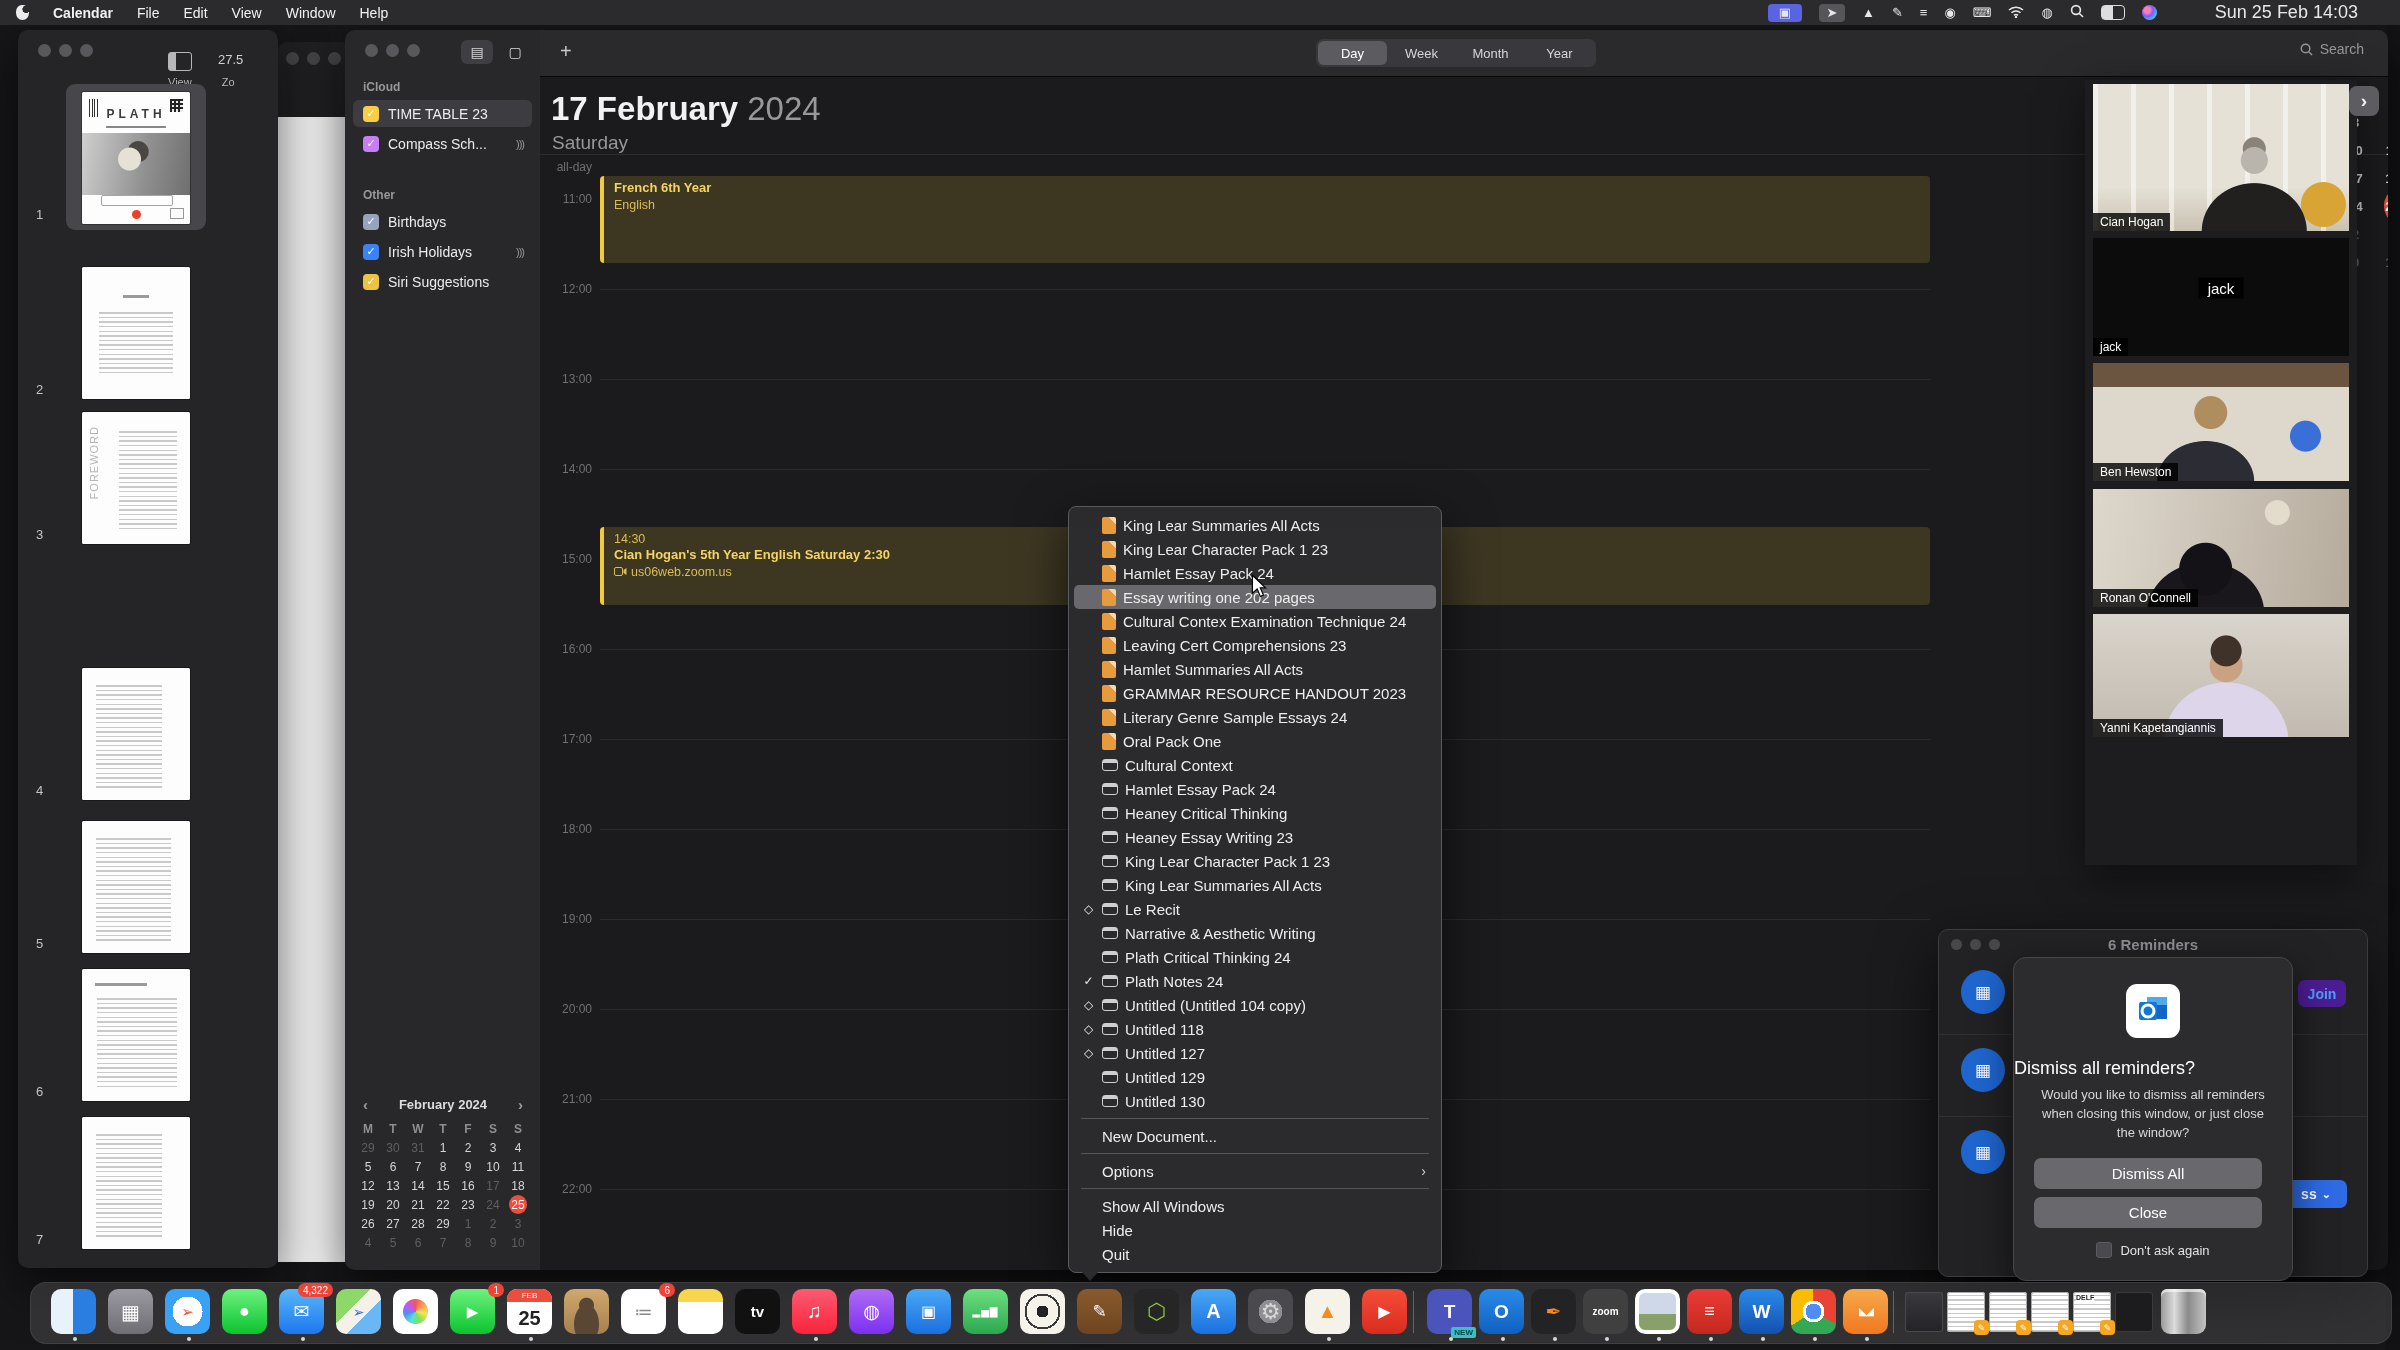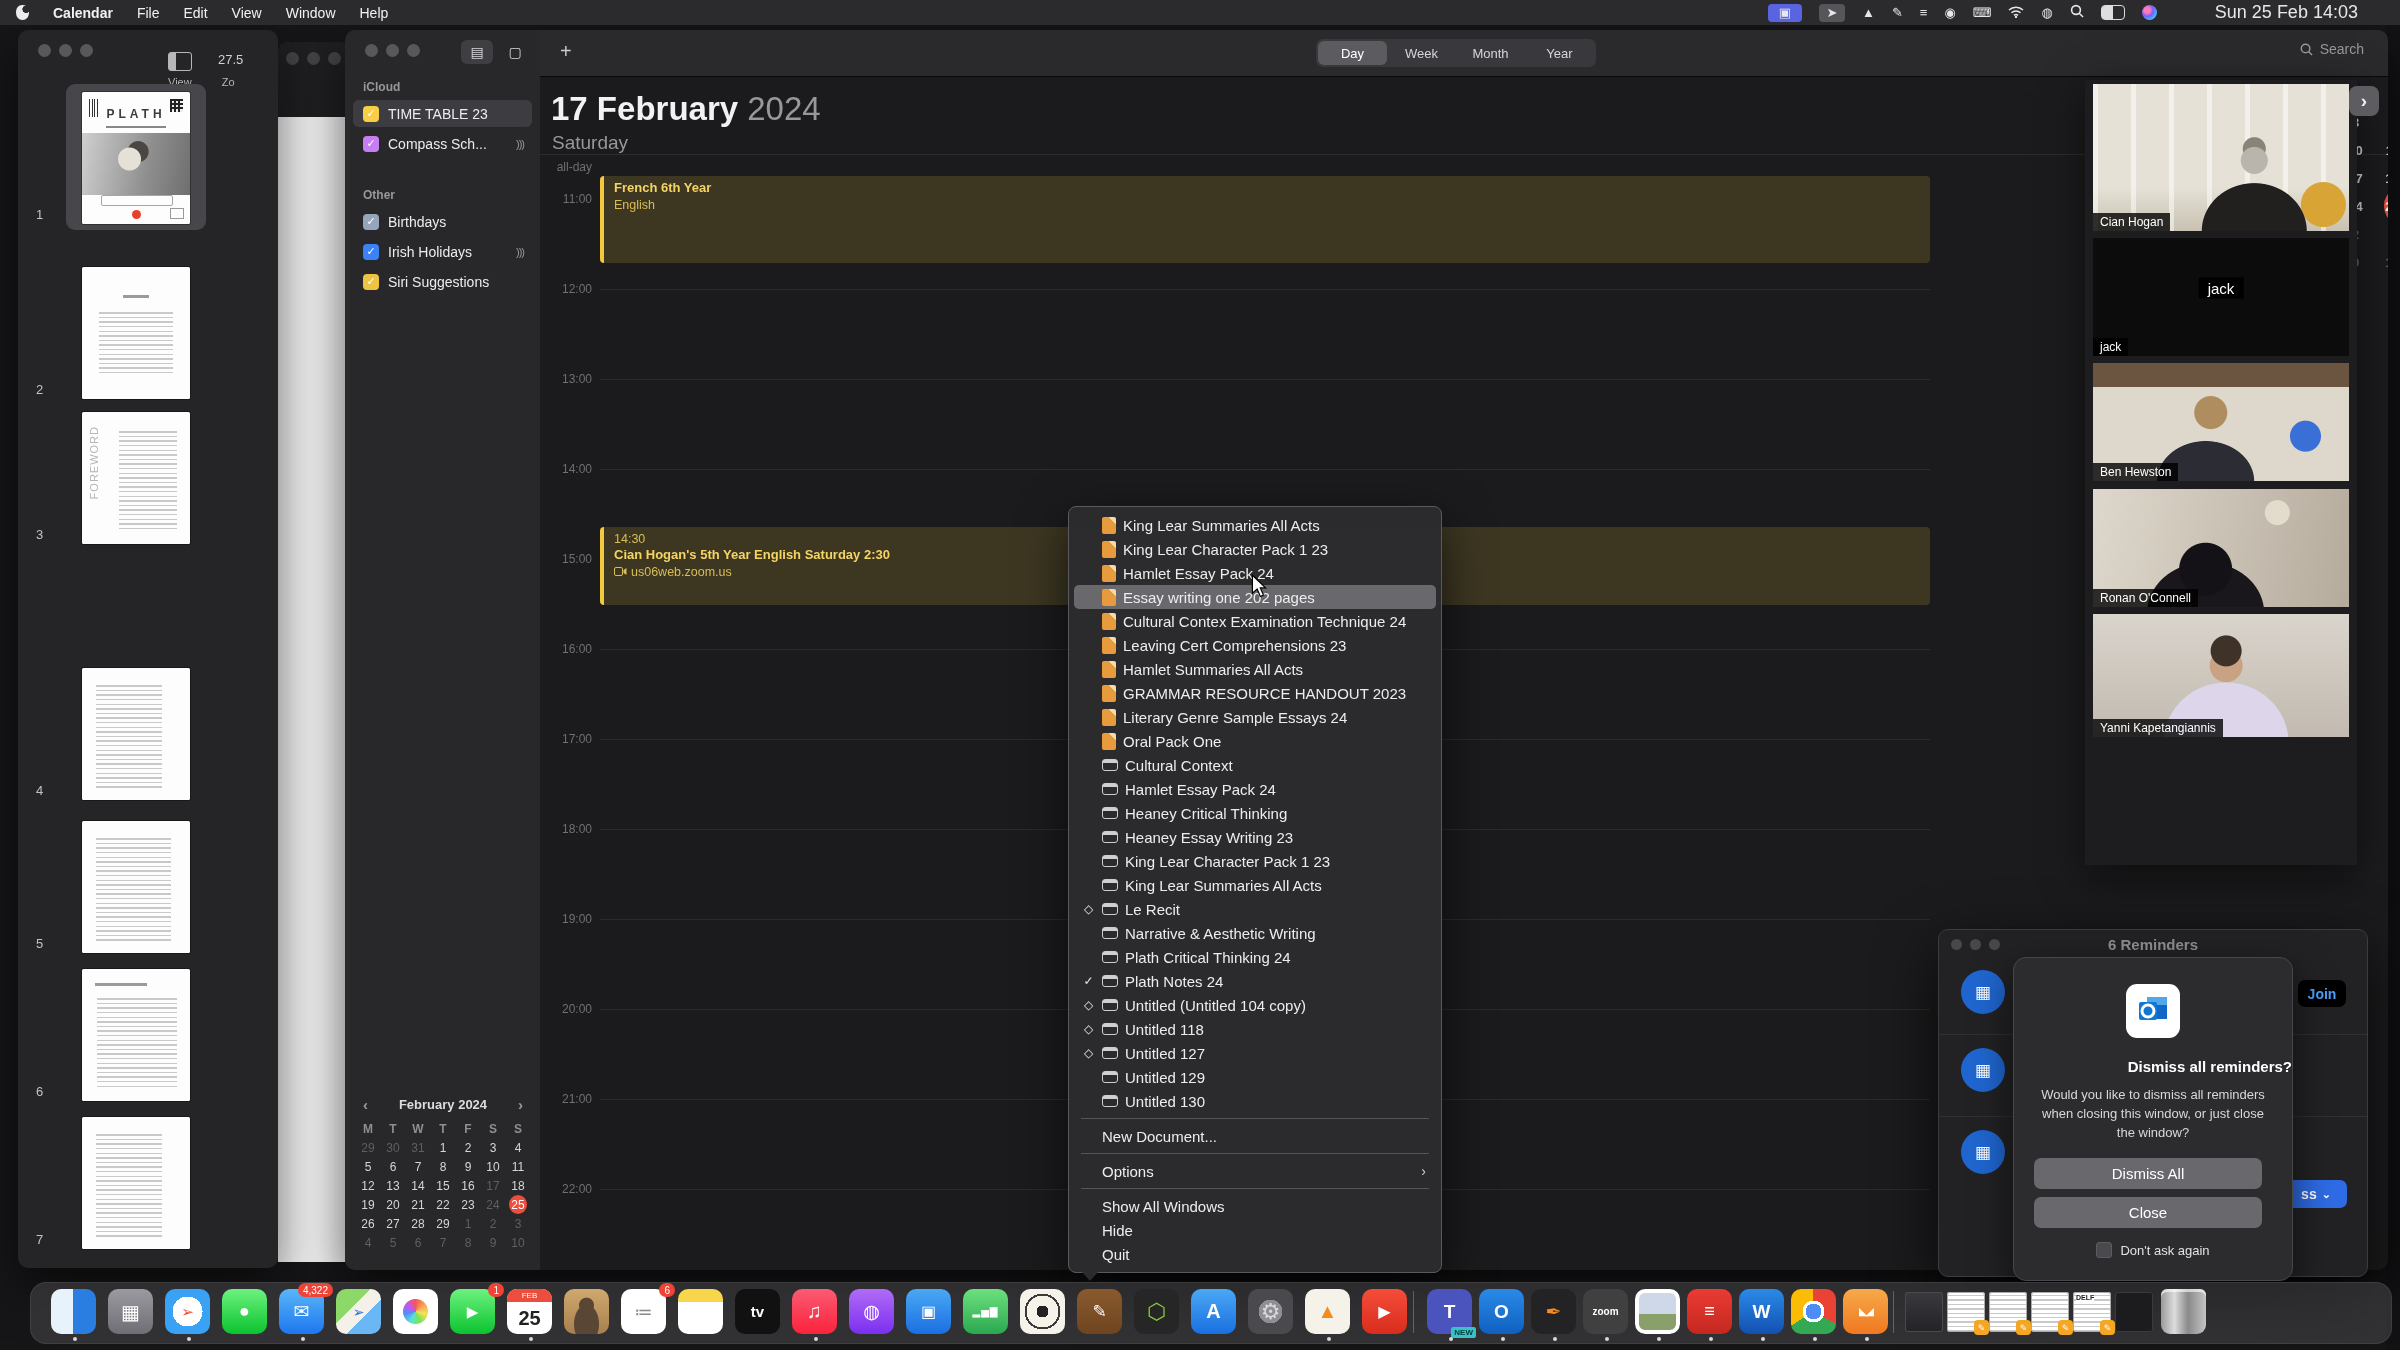--- a/index.html
+++ b/index.html
@@ -136,25 +136,25 @@
   .mi .chev{margin-left:auto;color:#cfcfd2;font-size:14px;}
   .mtail{position:absolute;left:12px;bottom:-9px;width:0;height:0;border-left:9px solid transparent;border-right:9px solid transparent;border-top:10px solid rgba(44,44,47,.98);}
   .cursor{left:1248px;top:574px;z-index:12;}
 
   
   .rem{left:1938px;top:929px;width:428px;height:346px;background:#222224;border:1px solid #3c3c40;border-radius:10px;
     box-shadow:0 20px 60px rgba(0,0,0,.7);z-index:20;}
   .rem-title{position:absolute;left:0;right:0;top:6px;text-align:center;color:#8f8f95;font-weight:bold;font-size:15px;}
   .rem-row-ic{position:absolute;left:22px;width:44px;height:44px;border-radius:50%;background:#1f66d0;color:#fff;display:flex;align-items:center;justify-content:center;font-size:17px;}
   .rem-sep{position:absolute;left:0;right:0;height:1px;background:#303033;}
-  .join{position:absolute;left:359px;top:50px;width:48px;height:27px;background:#000000;border-radius:7px;color:#4ba0ff;font-weight:bold;font-size:14px;display:flex;align-items:center;justify-content:center;text-align:right;}
+  .join{position:absolute;left:359px;top:50px;width:48px;height:27px;background:#4c1d95;border-radius:7px;color:#4ba0ff;font-weight:bold;font-size:14px;display:flex;align-items:center;justify-content:center;text-align:right;}
   .dismiss-dd{position:absolute;left:346px;top:250px;width:62px;height:28px;background:#2e6be5;border-radius:7px;color:#fff;font-size:14px;font-weight:bold;display:flex;align-items:center;justify-content:center;gap:5px;}
   .dlg{position:absolute;left:74px;top:27px;width:278px;height:322px;background:#2c2c2e;border:1px solid #47474b;border-radius:13px;box-shadow:0 14px 40px rgba(0,0,0,.6);}
   .olk{position:absolute;left:50%;top:26px;transform:translateX(-50%);width:54px;height:54px;background:#fff;border-radius:11px;display:flex;align-items:center;justify-content:center;}
-  .dlg-title{position:absolute;left:0;right:0;top:100px;text-align:right;color:#fff;font-weight:bold;font-size:15px;}
+  .dlg-title{position:absolute;left:0;right:0;top:100px;text-align:left;color:#fff;font-weight:normal;font-size:18px;}
   .dlg-body{position:absolute;left:18px;right:18px;top:128px;text-align:center;color:#d8d8da;font-size:13px;line-height:1.45;}
   .dbtn{position:absolute;left:20px;width:228px;height:31px;background:#68686d;border-radius:7px;color:#fff;font-size:15px;display:flex;align-items:center;justify-content:center;}
   .dchk{position:absolute;left:0;right:0;top:284px;display:flex;align-items:center;justify-content:center;gap:8px;color:#e2e2e4;font-size:13px;}
   .chkbox{width:14px;height:14px;background:#4a4a4e;border:1px solid #5c5c60;border-radius:3px;}
 
   
   .dock{left:30px;top:1282px;width:2360px;height:60px;background:rgba(72,72,76,.55);border:1px solid rgba(255,255,255,.08);border-radius:16px;z-index:30;}
   .dicon{position:absolute;top:6px;width:45px;height:45px;border-radius:10px;display:flex;align-items:center;justify-content:center;color:#fff;}
   .dsep{position:absolute;top:8px;width:1px;height:42px;background:rgba(255,255,255,.25);}
   .badge{position:absolute;top:-6px;right:-9px;background:#ee4438;color:#fff;font-size:10px;border-radius:9px;padding:1.5px 5px;white-space:nowrap;}

